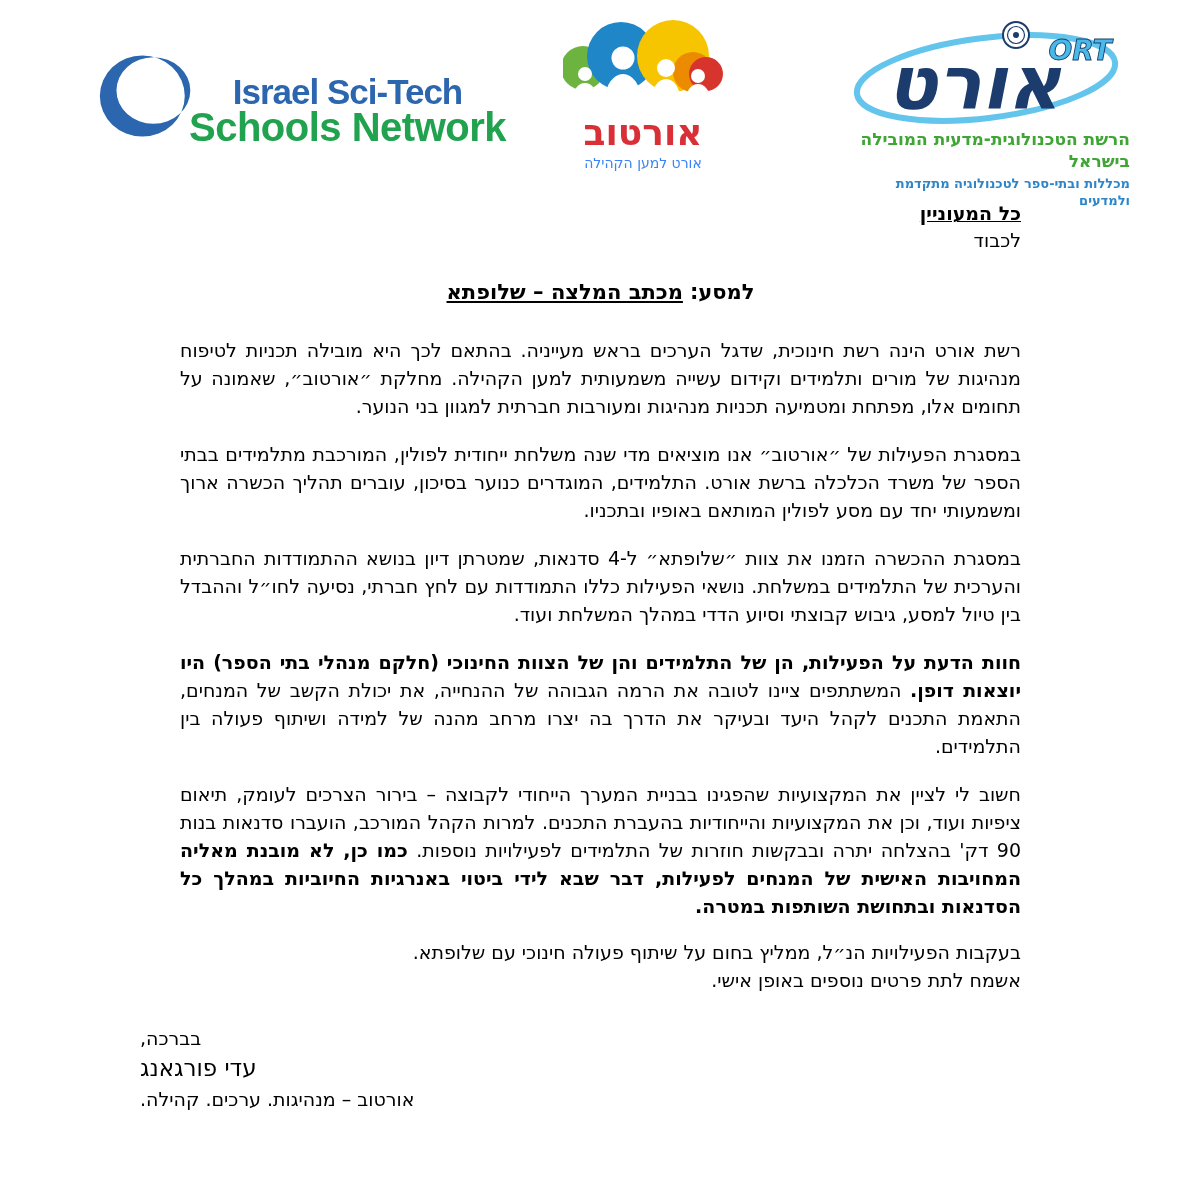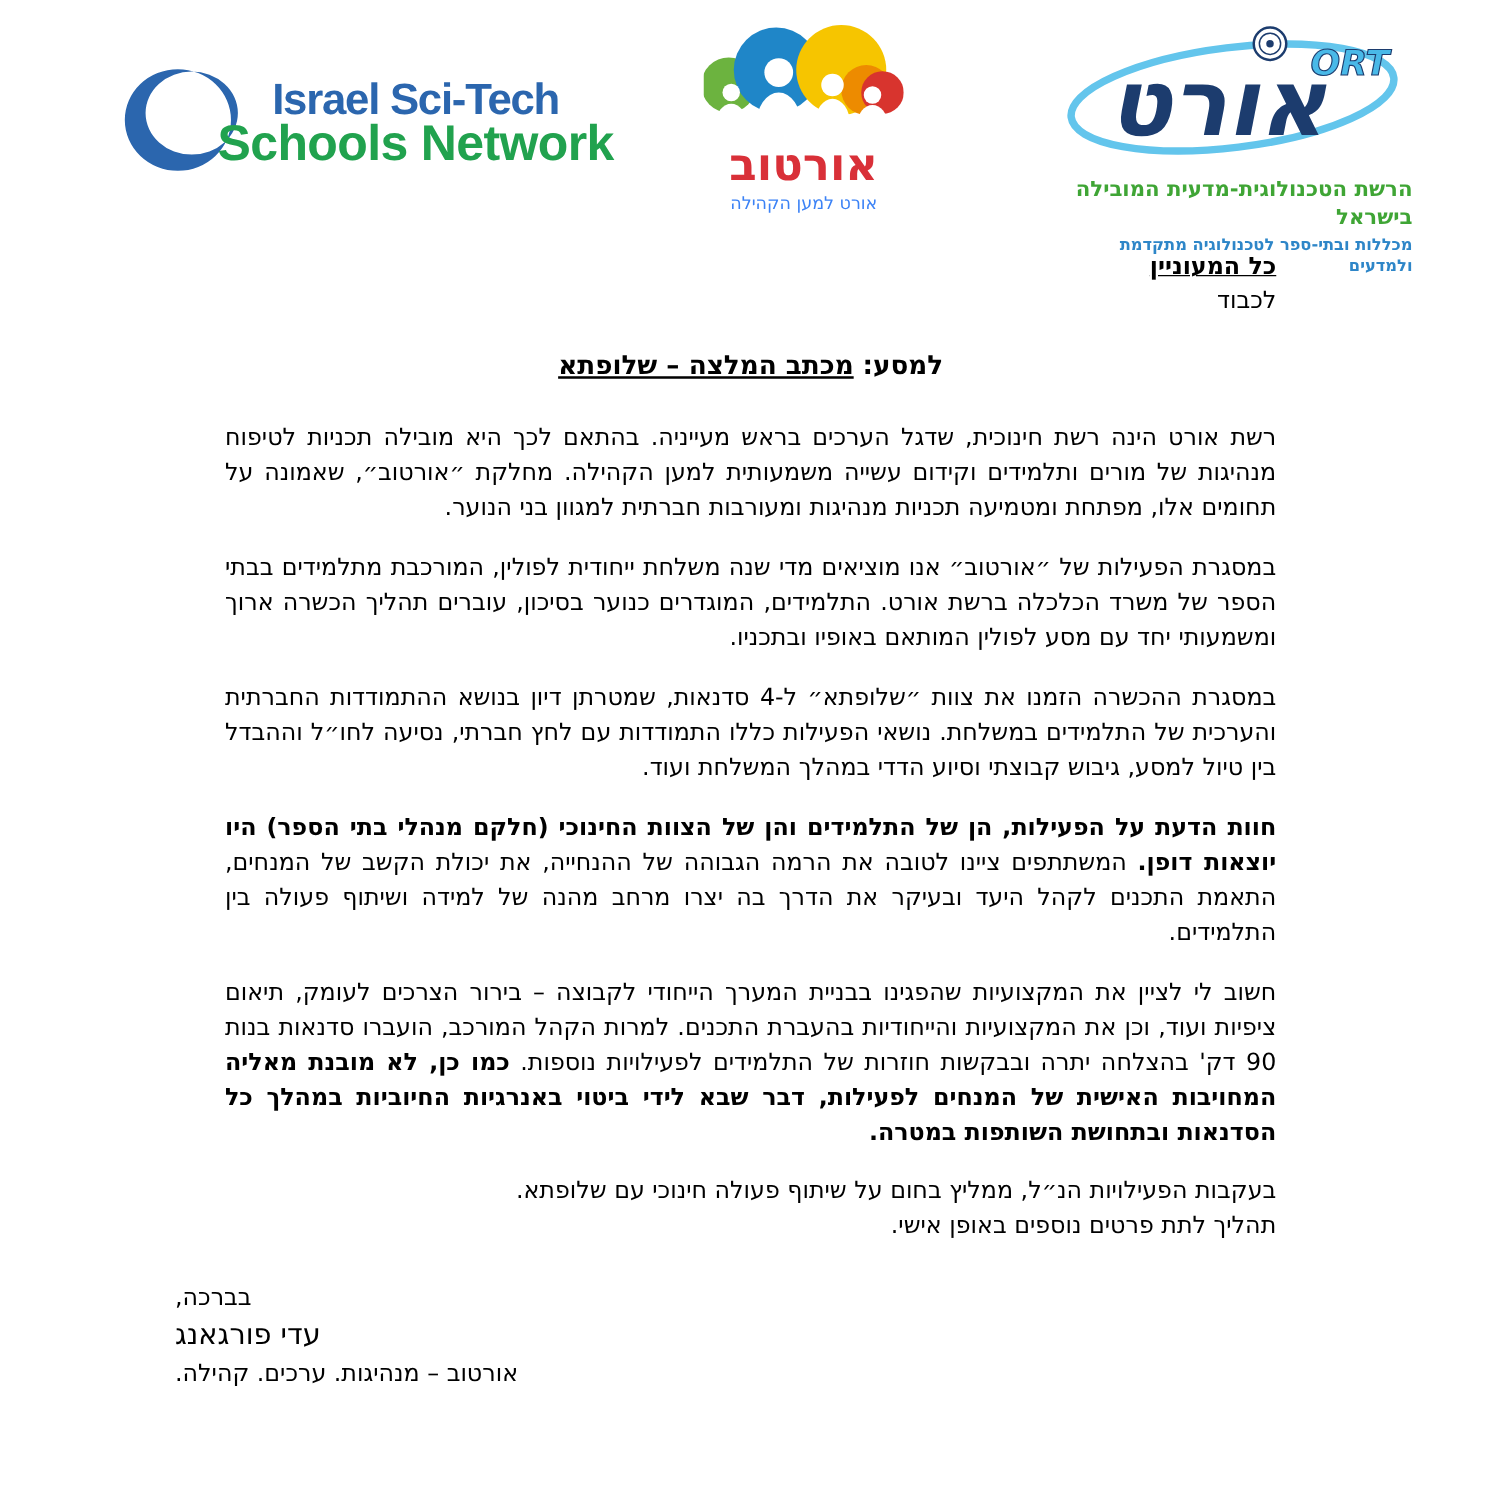--- a/index.html
+++ b/index.html
@@ -1,31 +1,31 @@
 <!DOCTYPE html>
 <html><head>
 <meta charset="utf-8">
 <style>
   html,body{margin:0;padding:0;background:#ffffff;}
   body{width:1200px;height:1200px;position:relative;font-family:"DejaVu Sans",sans-serif;}
   .page{position:absolute;inset:0;background:#fff;overflow:hidden;}
 
   
-  .logo-left{position:absolute;left:98px;top:48px;display:flex;align-items:center;font-family:"Liberation Sans","DejaVu Sans",sans-serif;}
+  .logo-left{position:absolute;left:98px;top:48px;display:flex;align-items:flex-end;font-family:"Liberation Sans","DejaVu Sans",sans-serif;gap:15px;}
   .logo-left svg{flex:0 0 auto;margin-right:-20px;}
   .scitech-text{display:flex;flex-direction:column;align-items:center;}
   .scitech-line1{font-size:35px;font-weight:bold;color:#2B66AE;letter-spacing:-1px;line-height:38px;}
   .scitech-line2{font-size:40px;font-weight:600;color:#21A24E;letter-spacing:-0.5px;line-height:33px;}
 
   .logo-center{position:absolute;left:553px;top:16px;width:180px;display:flex;flex-direction:column;align-items:center;}
   .ortov-title{font-size:36px;font-weight:bold;color:#D93038;line-height:38px;margin-top:-2px;}
   .ortov-subtitle{font-size:14px;color:#3b82f6;line-height:18px;margin-top:2px;}
 
   .logo-right{position:absolute;left:845px;top:20px;width:285px;display:flex;flex-direction:column;align-items:center;}
-  .ort-green{font-size:17px;font-weight:bold;color:#3FA535;line-height:22px;margin-top:17px;text-align:right;}
+  .ort-green{font-size:17px;font-weight:bold;color:#3FA535;line-height:22px;margin-top:4px;text-align:right;}
   .ort-blue{font-size:13px;font-weight:bold;color:#2E86C8;line-height:17px;margin-top:3px;}
 
   
   .letter{position:absolute;left:180px;top:200px;width:841px;direction:rtl;color:#000;font-size:19px;line-height:28px;}
   .addr-line{line-height:27px;}
   .bold{font-weight:bold;}
   .uline{text-decoration:underline;}
   .subject{margin-top:24px;text-align:center;font-size:21px;font-weight:bold;}
   .subject-label{margin-left:7px;}
   .letter p{margin:20px 0 0 0;text-align:justify;}
@@ -116,21 +116,21 @@
     <p>
       <span class="bold">חוות הדעת על הפעילות, הן של התלמידים והן של הצוות החינוכי (חלקם מנהלי בתי הספר) היו יוצאות דופן.</span><span> המשתתפים ציינו לטובה את הרמה הגבוהה של ההנחייה, את יכולת הקשב של המנחים, התאמת התכנים לקהל היעד ובעיקר את הדרך בה יצרו מרחב מהנה של למידה ושיתוף פעולה בין התלמידים.</span>
     </p>
 
     <p>
       <span>חשוב לי לציין את המקצועיות שהפגינו בבניית המערך הייחודי לקבוצה – בירור הצרכים לעומק, תיאום ציפיות ועוד, וכן את המקצועיות והייחודיות בהעברת התכנים. למרות הקהל המורכב, הועברו סדנאות בנות 90 דק' בהצלחה יתרה ובבקשות חוזרות של התלמידים לפעילויות נוספות. </span><span class="bold">כמו כן, לא מובנת מאליה המחויבות האישית של המנחים לפעילות, דבר שבא לידי ביטוי באנרגיות החיוביות במהלך כל הסדנאות ובתחושת השותפות במטרה.</span>
     </p>
 
     <div class="closing">
       <div>בעקבות הפעילויות הנ״ל, ממליץ בחום על שיתוף פעולה חינוכי עם שלופתא.</div>
-      <div>תהליך לתת פרטים נוספים באופן אישי.</div>
+      <div>אשמח לתת פרטים נוספים באופן אישי.</div>
     </div>
 
     <div class="signature">
       <div class="sig-greeting">בברכה,</div>
       <div class="sig-name">עדי פורגאנג</div>
       <div class="sig-role">אורטוב – מנהיגות. ערכים. קהילה.</div>
     </div>
 
   </div>
 </div>

